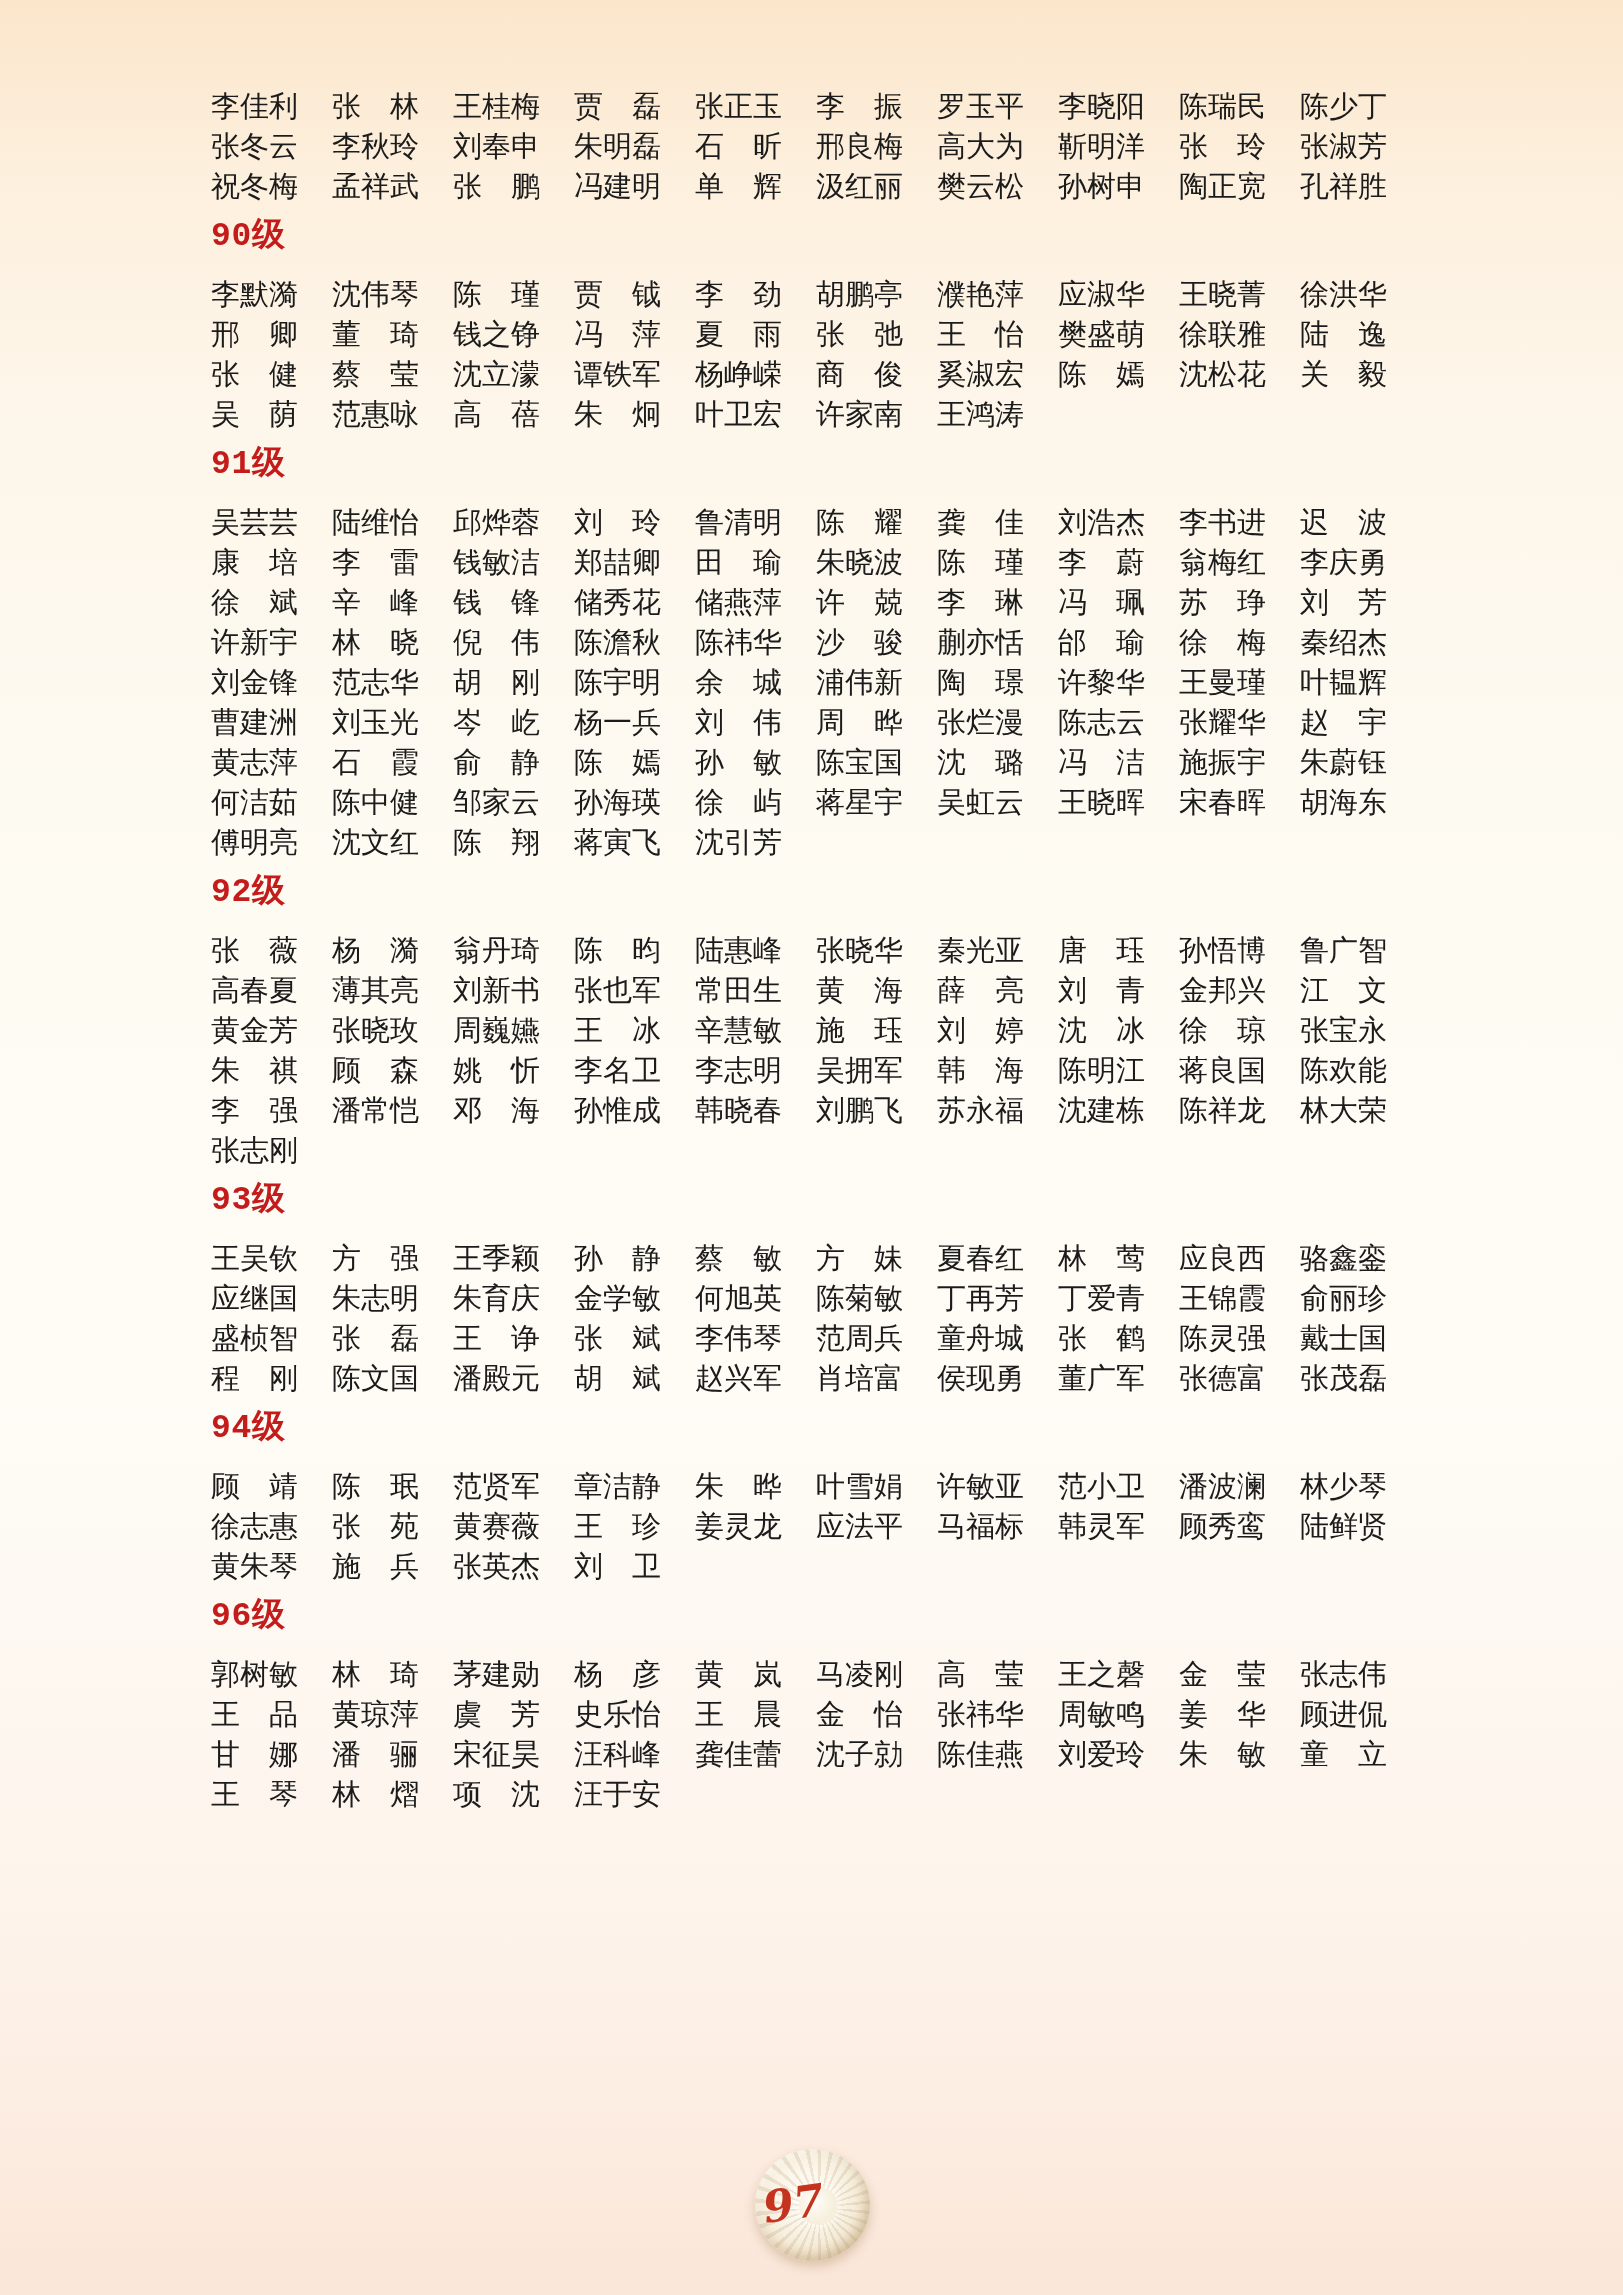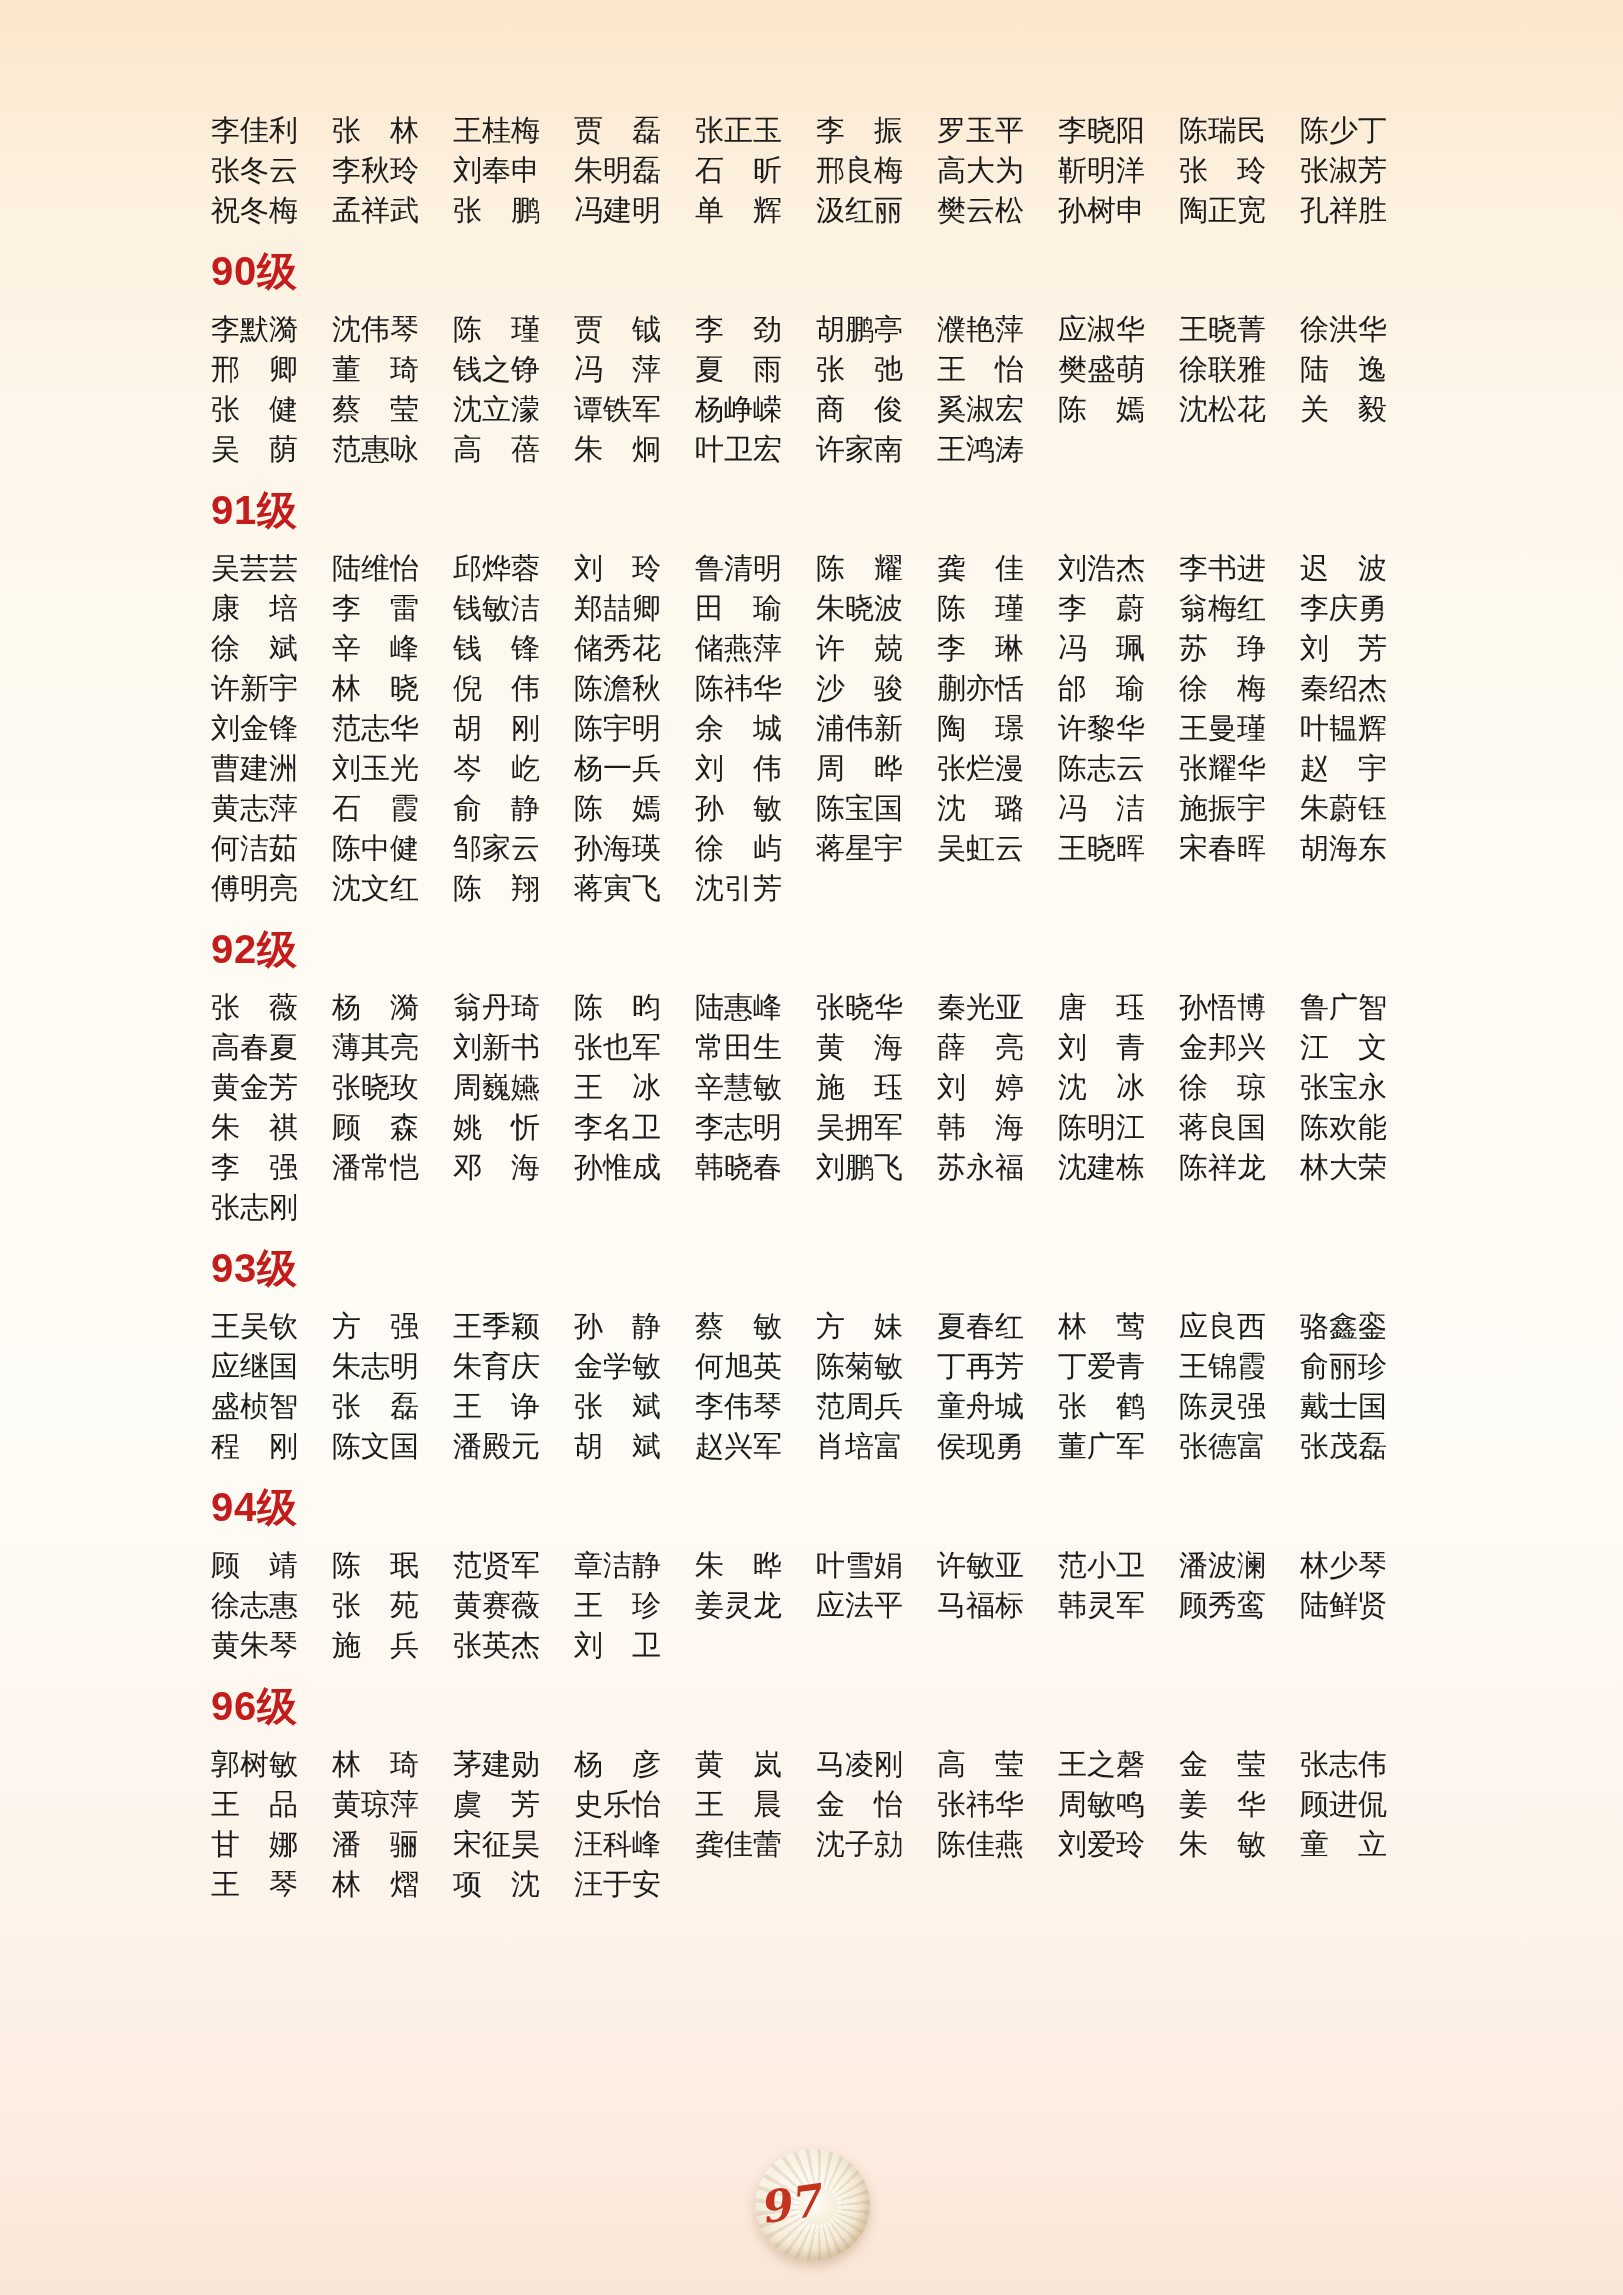--- a/index.html
+++ b/index.html
@@ -16,35 +16,35 @@
       #fefcf6 62%,
       #fdf3ea 84%,
       #fcebdf 94%,
       #fae6d8 100%);
     font-family:"Liberation Serif","DejaVu Serif",serif;
   }
   .roster{
     position:absolute;
     left:0; top:0;
     width:1623px;
-    padding:110px 0 0 211px;
+    padding:86px 0 0 211px;
     box-sizing:border-box;
   }
   .class-section{display:block;}
   .section-heading{
     display:block;
-    margin-top:22px;
+    margin-top:11px;
     margin-bottom:18px;
     height:39px;
     line-height:39px;
-    font-size:40px;
+    font-size:33px;
     font-weight:bold;
     letter-spacing:0.7px;
     color:#c41b1b;
-    font-family:Liberation Sans, sans-serif;
+    font-family:Liberation Mono, monospace;
   }
   .name-row{
     height:40px;
     line-height:40px;
     white-space:nowrap;
   }
   .name{
     display:inline-block;
     width:86px;
     margin-right:35px;

